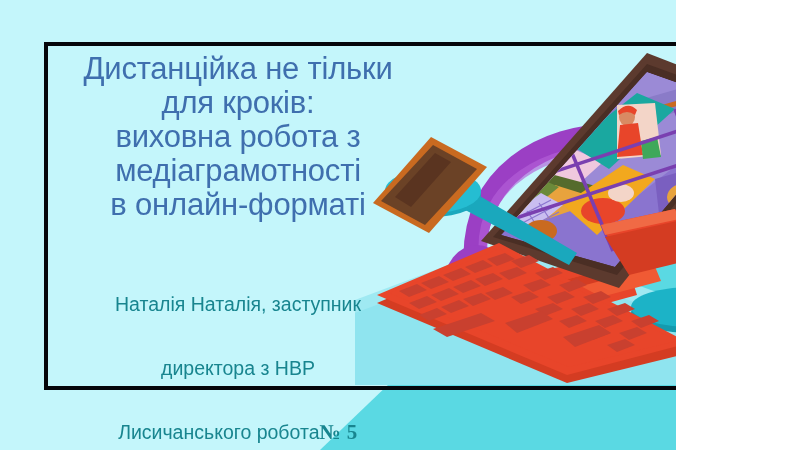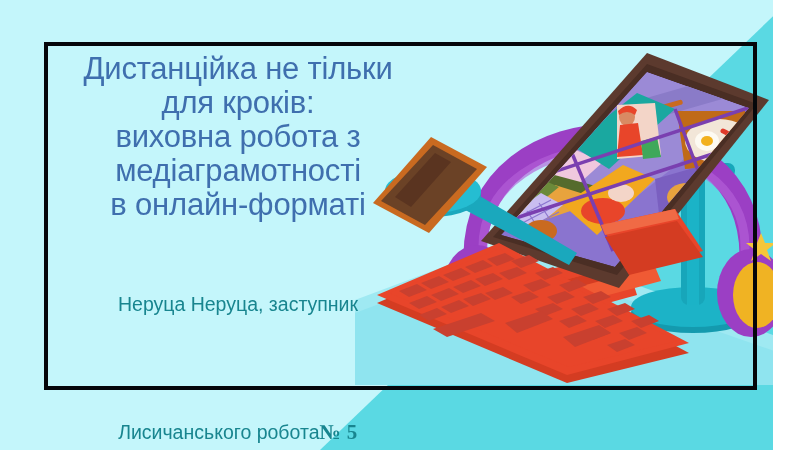--- a/index.html
+++ b/index.html
@@ -2,21 +2,21 @@
 <html><head>
 <meta charset="utf-8">
 <style>
   html, body {
     margin: 0;
     padding: 0;
     background: #ffffff;
   }
   #slide {
     position: relative;
-    width: 773px;
+    width: 676px;
     height: 450px;
     overflow: hidden;
     font-family: "Liberation Sans", sans-serif;
     background: #e5e5e5;
   }
 
   
   .bg-base {
     position: absolute;
     inset: 0;
@@ -282,19 +282,19 @@
 
   <div class="frame"></div>
 
   <div class="text-col">
     <h1 class="title">Дистанційка не тільки
 для кроків:
 виховна робота з
 медіаграмотності
 в онлайн-форматі</h1>
     <div class="subtitle">
-      <span>Неруца Неруца, заступник</span><br>
-      <br>
+      <span>Наталія Наталія, заступник</span><br>
+      <span>директора з НВР</span><br>
       <span class="school-line">Лисичанського робота</span><span class="num-mark">№ 5</span>
     </div>
   </div>
 
 </div>
 
 </body></html>

